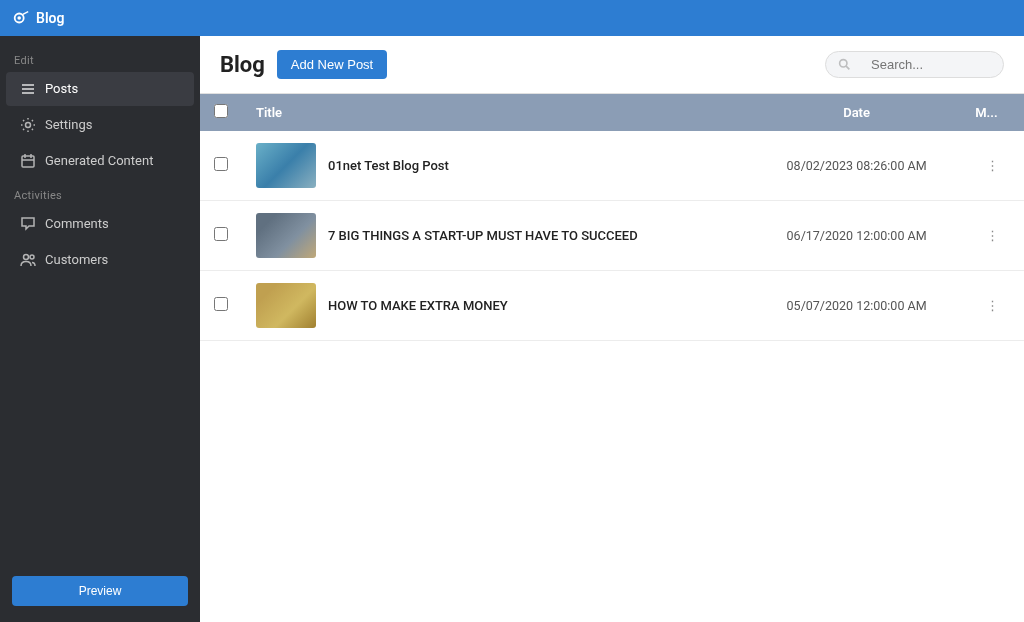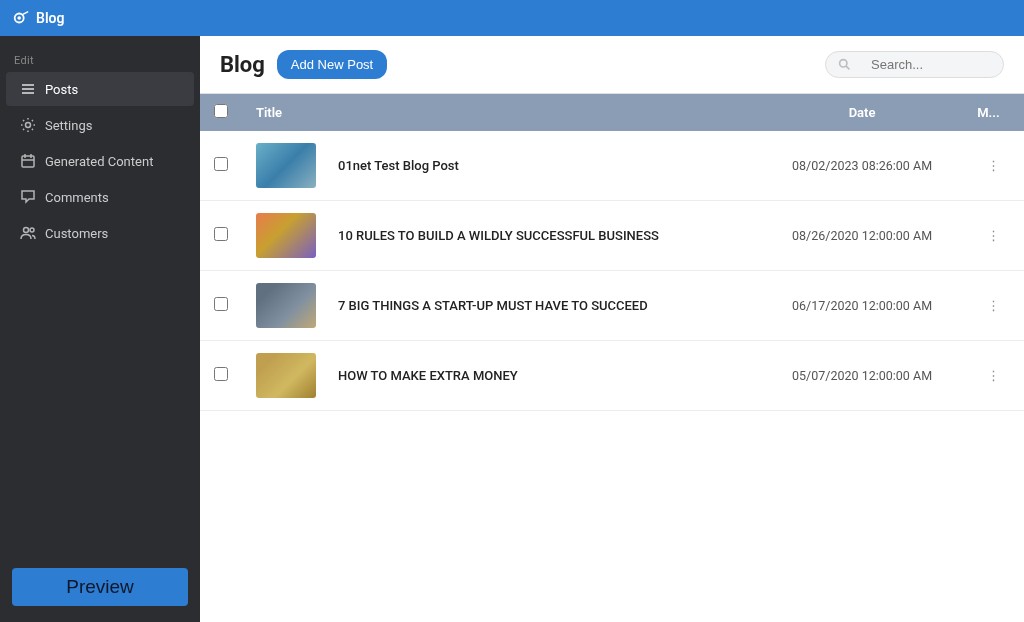--- a/index.html
+++ b/index.html
@@ -43,43 +43,42 @@
     }
     .sidebar-section-label {
       font-size: 11px;
       color: #888;
       padding: 10px 14px 4px;
       text-transform: capitalize;
       letter-spacing: 0.3px;
     }
     .sidebar-item {
       display: flex;
-      align-items: center;
       gap: 9px;
       padding: 9px 14px;
       cursor: pointer;
       font-size: 13px;
       color: #ccc;
       border-radius: 4px;
       margin: 1px 6px;
     }
     .sidebar-item.active {
       background: #3a3c42;
       color: #fff;
     }
     .sidebar-icon { width: 16px; height: 16px; flex-shrink: 0; opacity: 0.85; }
 
     .sidebar-preview-btn {
       margin: auto 12px 16px;
       background: #2d7dd2;
-      color: #0f172a;
+      color: #ffffff;
       border: none;
       border-radius: 4px;
       padding: 8px 0;
-      font-size: 19px;
+      font-size: 12px;
       cursor: pointer;
       width: calc(100% - 24px);
     }
 
     
     .content-area {
       flex: 1;
       background: #f4f5f7;
       display: flex;
       flex-direction: column;
@@ -103,21 +102,21 @@
     }
     .page-title {
       font-size: 22px;
       font-weight: 700;
       color: #222;
     }
     .add-new-btn {
       background: #2d7dd2;
       color: #fff;
       border: none;
-      border-radius: 12px;
+      border-radius: 4px;
       padding: 7px 14px;
       font-size: 13px;
       cursor: pointer;
       font-weight: 500;
     }
     .search-box {
       display: flex;
       align-items: center;
       background: #f4f5f7;
       border: 1px solid #ddd;
@@ -181,21 +180,21 @@
     }
     .thumb-1 { background: linear-gradient(135deg, #6ab0c8 0%, #3a7faa 50%, #8ab0c0 100%); }
     .thumb-2 { background: linear-gradient(135deg, #e87c4e 0%, #c8a030 40%, #7a5fc0 100%); }
     .thumb-3 { background: linear-gradient(135deg, #4a8fcc 20%, #3070b0 60%, #60a0d0 100%); }
     .thumb-4 { background: linear-gradient(135deg, #607080 20%, #8090a0 60%, #c0a878 100%); }
     .thumb-5 { background: linear-gradient(135deg, #c0a050 20%, #d0b860 60%, #a08030 100%); }
 
     .post-title-cell {
       display: flex;
       align-items: center;
-      gap: 22px;
+      gap: 12px;
     }
     .post-name {
       font-size: 13px;
       font-weight: 500;
       color: #222;
     }
 
     input[type="checkbox"] {
       width: 14px;
       height: 14px;
@@ -241,20 +240,21 @@
     <div class="sidebar-item">
       <svg class="sidebar-icon" viewBox="0 0 16 16" fill="none" stroke="currentColor" stroke-width="1.5">
         <rect x="2" y="3" width="12" height="11" rx="1"></rect>
         <line x1="2" y1="7" x2="14" y2="7"></line>
         <line x1="5" y1="1" x2="5" y2="5"></line>
         <line x1="11" y1="1" x2="11" y2="5"></line>
       </svg>
       <span>Generated Content</span>
     </div>
 
+    <div class="sidebar-section-label">Activities</div>
 
     <div class="sidebar-item">
       <svg class="sidebar-icon" viewBox="0 0 16 16" fill="none" stroke="currentColor" stroke-width="1.5">
         <path d="M2 2h12v8H9l-3 3v-3H2V2z"></path>
       </svg>
       <span>Comments</span>
     </div>
 
     <div class="sidebar-item">
       <svg class="sidebar-icon" viewBox="0 0 16 16" fill="none" stroke="currentColor" stroke-width="1.5">
@@ -312,33 +312,20 @@
       </td>
       <td class="date-cell">08/02/2023 08:26:00 AM</td>
       <td class="more-cell">⋮</td>
     </tr>
             <tr>
       <td class="check-cell">
         <input type="checkbox" style="">
       </td>
       <td>
         <div class="post-title-cell">
-          <div class="thumb thumb-2"></div>
-          <span class="post-name">10 RULES TO BUILD A WILDLY SUCCESSFUL BUSINESS</span>
-        </div>
-      </td>
-      <td class="date-cell">08/26/2020 12:00:00 AM</td>
-      <td class="more-cell">⋮</td>
-    </tr>
-            <tr>
-      <td class="check-cell">
-        <input type="checkbox" style="">
-      </td>
-      <td>
-        <div class="post-title-cell">
           <div class="thumb thumb-4"></div>
           <span class="post-name">7 BIG THINGS A START-UP MUST HAVE TO SUCCEED</span>
         </div>
       </td>
       <td class="date-cell">06/17/2020 12:00:00 AM</td>
       <td class="more-cell">⋮</td>
     </tr>
             <tr>
       <td class="check-cell">
         <input type="checkbox" style="">

